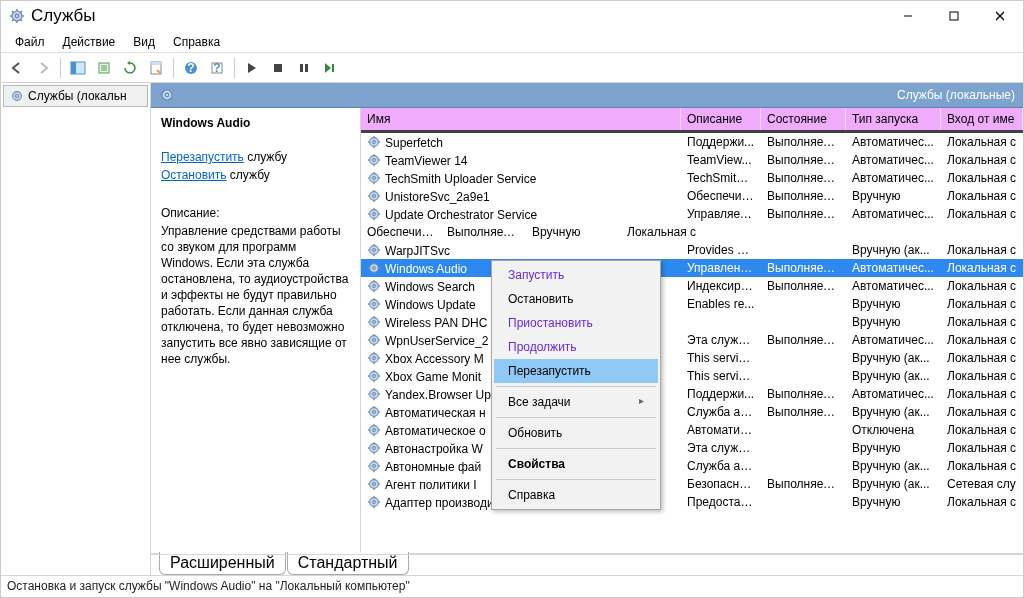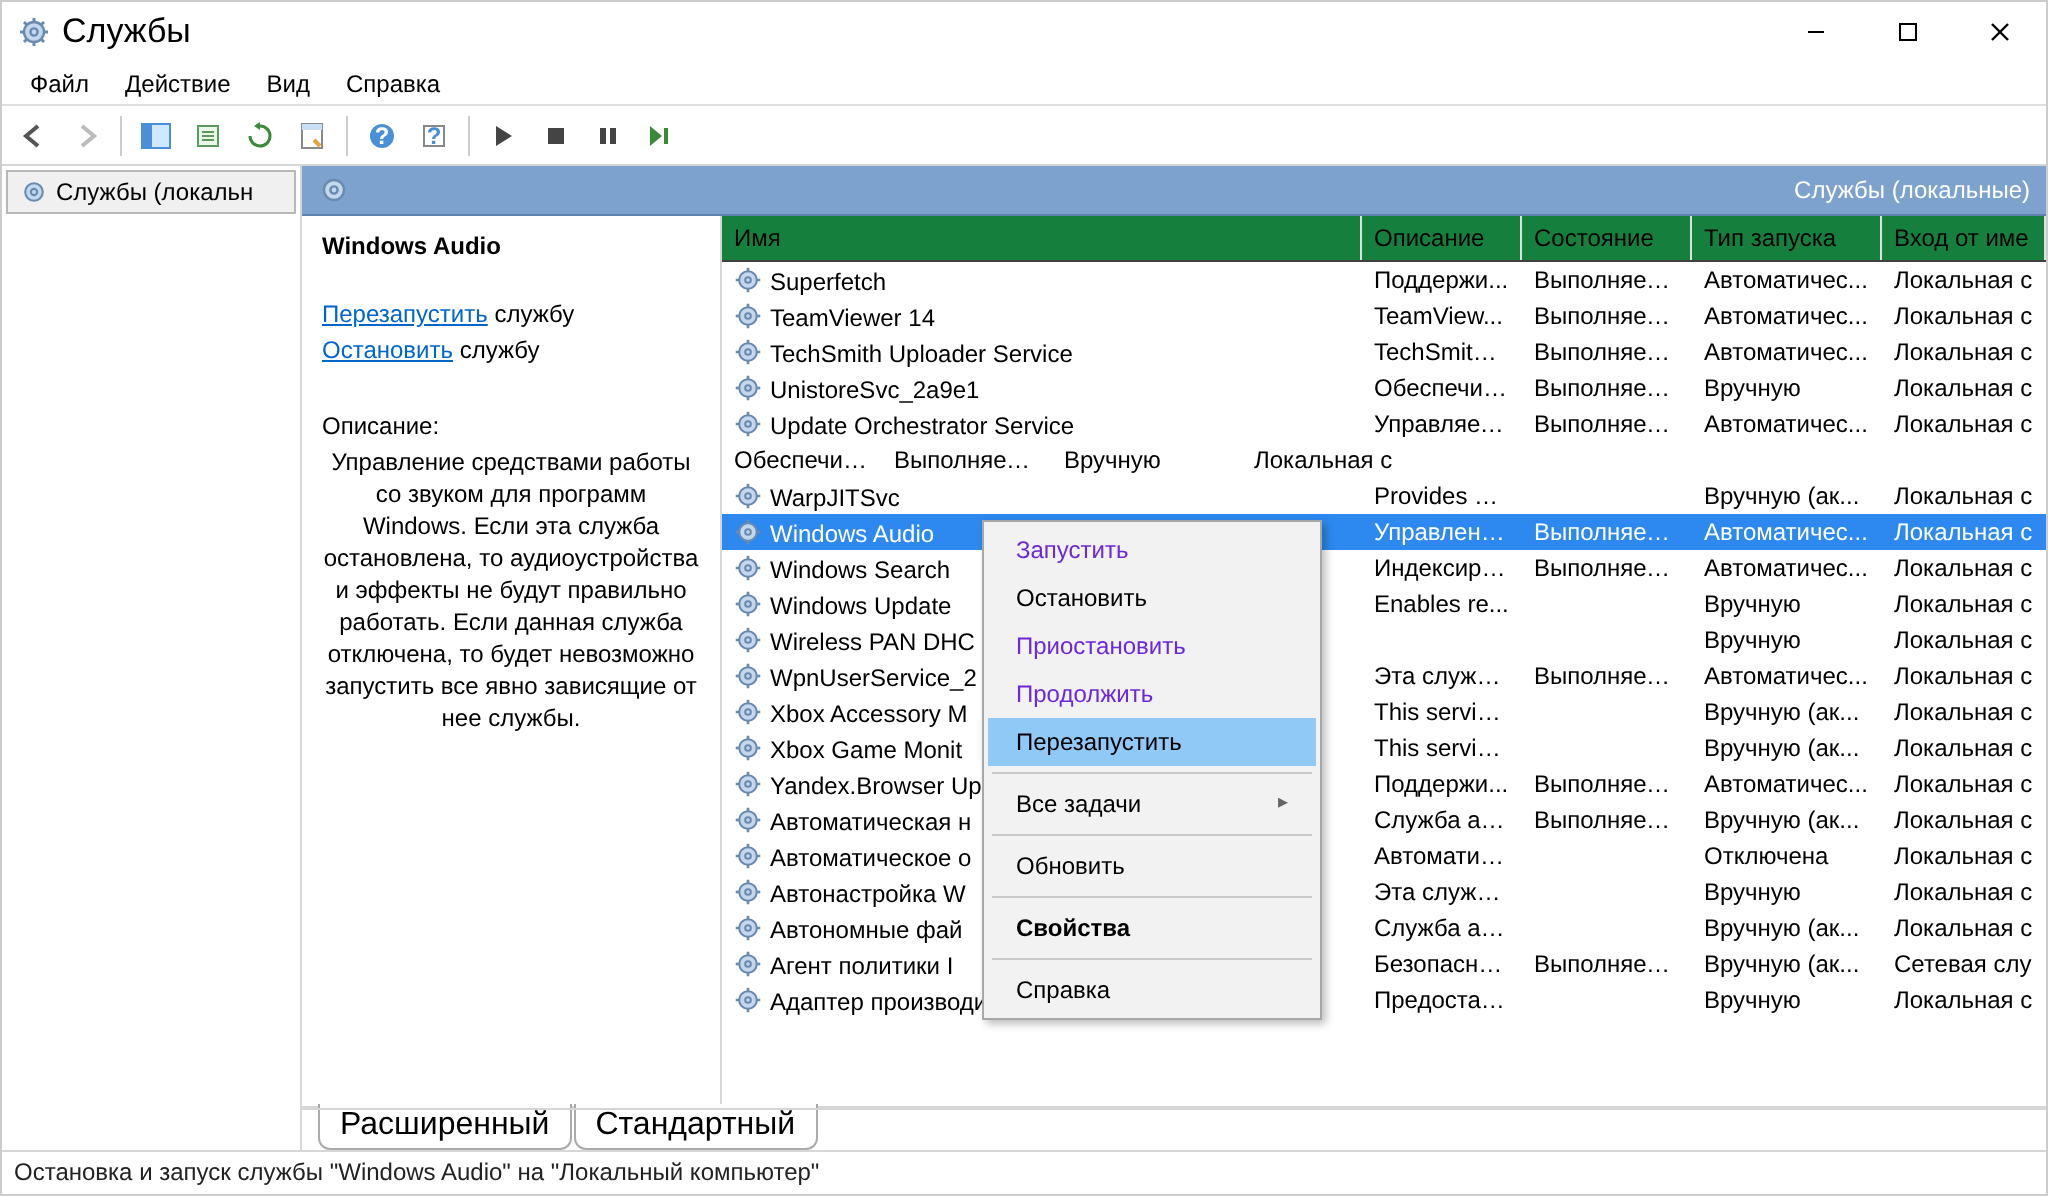--- a/index.html
+++ b/index.html
@@ -20,23 +20,23 @@
 .treeitem{display:flex;align-items:center;padding:3px 6px;background:#f0f0f0;border:1px solid #b8b8b8;margin:2px;gap:4px;white-space:nowrap;}
 .rightpane{flex:1;display:flex;flex-direction:column;min-width:0;}
 .paneheader{background:#7da2ce;color:#fff;padding:4px 8px;display:flex;align-items:center;gap:6px;border-bottom:1px solid #5e82ab;justify-content:space-between;}
 .paneheader .big-icon{width:16px;height:16px;}
 .panesplit{flex:1;display:flex;min-height:0;}
 .infopane{width:210px;border-right:1px solid #d6d6d6;padding:8px 10px;overflow:hidden;}
 .infopane .svc-name{font-weight:bold;margin-bottom:18px;}
 .infopane .link{color:#0066cc;text-decoration:underline;cursor:pointer;}
 .infopane .actions{margin-bottom:22px;line-height:18px;}
 .infopane .desc-title{margin-bottom:3px;}
-.infopane .desc-text{line-height:16px;text-align:center;}
+.infopane .desc-text{line-height:16px;}
 .gridwrap{flex:1;display:flex;flex-direction:column;min-width:0;position:relative;}
-.gridhead{display:flex;border-bottom:1px solid #404040;background:#15803d;}
+.gridhead{display:flex;border-bottom:3px solid #404040;background:#f0abfc;}
 .gh{padding:4px 6px;border-right:1px solid #e0e0e0;overflow:hidden;white-space:nowrap;}
 .col-name{width:320px;}
 .col-desc{width:80px;}
 .col-state{width:85px;}
 .col-start{width:95px;}
 .col-logon{flex:1;}
 .gridbody{flex:1;overflow-y:scroll;overflow-x:scroll;}
 .row{display:flex;align-items:center;height:18px;white-space:nowrap;}
 .row.sel{background:#2d89ef;color:#fff;}
 .cell{padding:1px 6px;overflow:hidden;text-overflow:ellipsis;}

